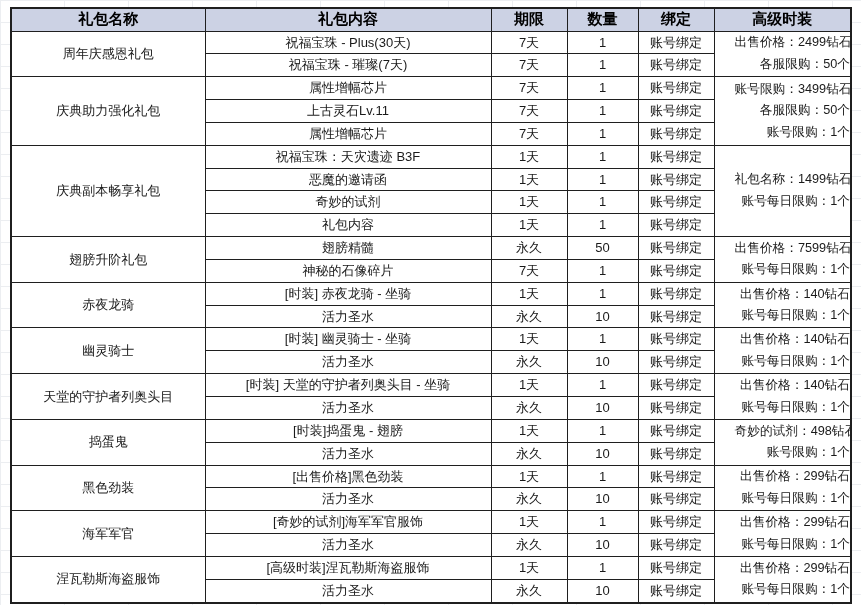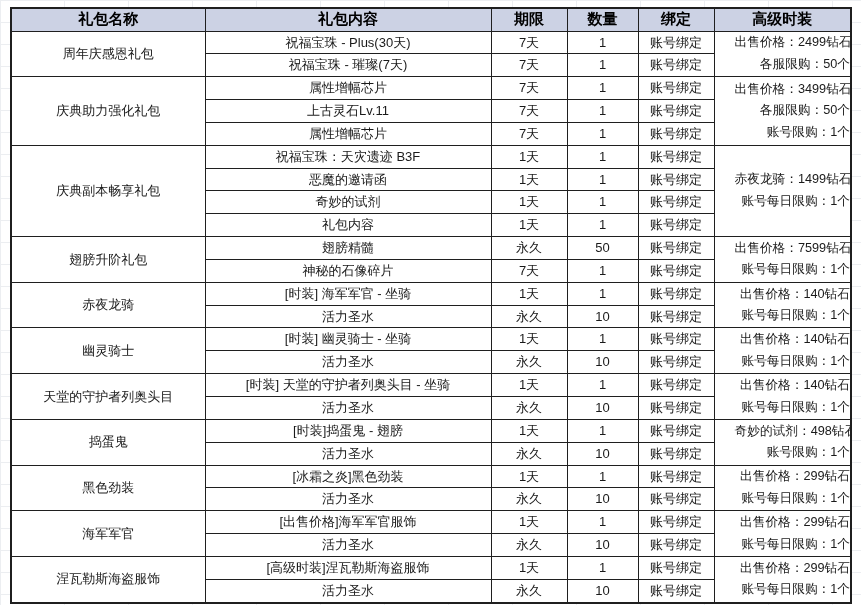--- a/index.html
+++ b/index.html
@@ -111,21 +111,21 @@
         <td class="cell-qty">1</td>
         <td class="cell-bind">账号绑定</td>
       </tr>
       <tr>
         <td class="cell-name" rowspan="3">庆典助力强化礼包</td>
         <td class="cell-content">属性增幅芯片</td>
         <td class="cell-duration">7天</td>
         <td class="cell-qty">1</td>
         <td class="cell-bind">账号绑定</td>
         <td class="cell-price" rowspan="3">
-          <div class="price-line">出售价格：3499钻石</div>
+          <div class="price-line">账号限购：3499钻石</div>
           <div class="price-line">各服限购：50个</div>
           <div class="price-line">账号限购：1个</div>
         </td>
       </tr>
       <tr>
         <td class="cell-content">上古灵石Lv.11</td>
         <td class="cell-duration">7天</td>
         <td class="cell-qty">1</td>
         <td class="cell-bind">账号绑定</td>
       </tr>
@@ -135,21 +135,21 @@
         <td class="cell-qty">1</td>
         <td class="cell-bind">账号绑定</td>
       </tr>
       <tr>
         <td class="cell-name" rowspan="4">庆典副本畅享礼包</td>
         <td class="cell-content">祝福宝珠：天灾遗迹 B3F</td>
         <td class="cell-duration">1天</td>
         <td class="cell-qty">1</td>
         <td class="cell-bind">账号绑定</td>
         <td class="cell-price" rowspan="4">
-          <div class="price-line">赤夜龙骑：1499钻石</div>
+          <div class="price-line">礼包名称：1499钻石</div>
           <div class="price-line">账号每日限购：1个</div>
         </td>
       </tr>
       <tr>
         <td class="cell-content">恶魔的邀请函</td>
         <td class="cell-duration">1天</td>
         <td class="cell-qty">1</td>
         <td class="cell-bind">账号绑定</td>
       </tr>
       <tr>
@@ -176,21 +176,21 @@
         </td>
       </tr>
       <tr>
         <td class="cell-content">神秘的石像碎片</td>
         <td class="cell-duration">7天</td>
         <td class="cell-qty">1</td>
         <td class="cell-bind">账号绑定</td>
       </tr>
       <tr>
         <td class="cell-name" rowspan="2">赤夜龙骑</td>
-        <td class="cell-content">[时装] 海军军官 - 坐骑</td>
+        <td class="cell-content">[时装] 赤夜龙骑 - 坐骑</td>
         <td class="cell-duration">1天</td>
         <td class="cell-qty">1</td>
         <td class="cell-bind">账号绑定</td>
         <td class="cell-price" rowspan="2">
           <div class="price-line">出售价格：140钻石</div>
           <div class="price-line">账号每日限购：1个</div>
         </td>
       </tr>
       <tr>
         <td class="cell-content">活力圣水</td>
@@ -244,38 +244,38 @@
         </td>
       </tr>
       <tr>
         <td class="cell-content">活力圣水</td>
         <td class="cell-duration">永久</td>
         <td class="cell-qty">10</td>
         <td class="cell-bind">账号绑定</td>
       </tr>
       <tr>
         <td class="cell-name" rowspan="2">黑色劲装</td>
-        <td class="cell-content">[冰霜之炎]黑色劲装</td>
+        <td class="cell-content">[出售价格]黑色劲装</td>
         <td class="cell-duration">1天</td>
         <td class="cell-qty">1</td>
         <td class="cell-bind">账号绑定</td>
         <td class="cell-price" rowspan="2">
           <div class="price-line">出售价格：299钻石</div>
           <div class="price-line">账号每日限购：1个</div>
         </td>
       </tr>
       <tr>
         <td class="cell-content">活力圣水</td>
         <td class="cell-duration">永久</td>
         <td class="cell-qty">10</td>
         <td class="cell-bind">账号绑定</td>
       </tr>
       <tr>
         <td class="cell-name" rowspan="2">海军军官</td>
-        <td class="cell-content">[出售价格]海军军官服饰</td>
+        <td class="cell-content">[奇妙的试剂]海军军官服饰</td>
         <td class="cell-duration">1天</td>
         <td class="cell-qty">1</td>
         <td class="cell-bind">账号绑定</td>
         <td class="cell-price" rowspan="2">
           <div class="price-line">出售价格：299钻石</div>
           <div class="price-line">账号每日限购：1个</div>
         </td>
       </tr>
       <tr>
         <td class="cell-content">活力圣水</td>

